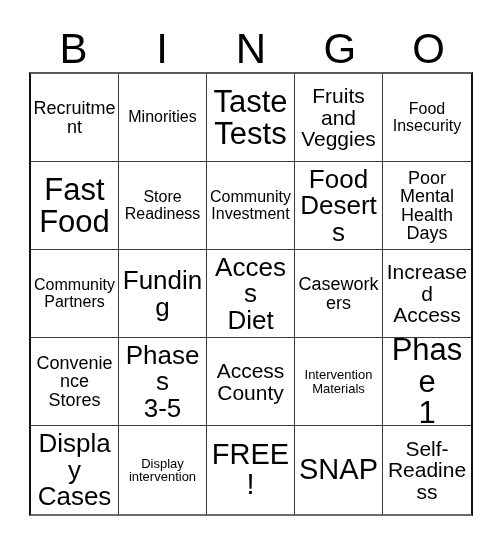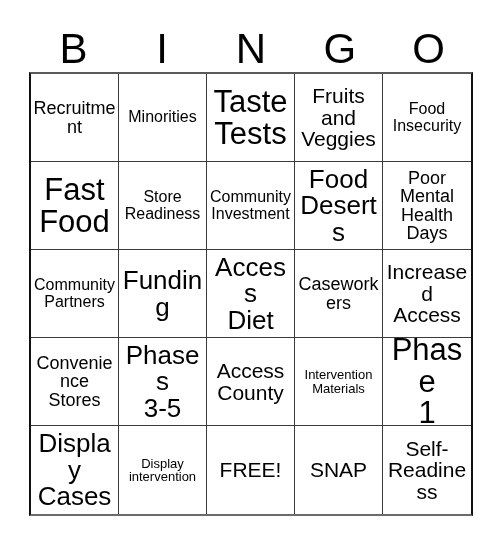--- a/index.html
+++ b/index.html
@@ -83,21 +83,21 @@
     width: 100%;
     line-height: 1.02;
     font-weight: 400;
     color: #000000;
     word-wrap: break-word;
     white-space: pre-line;
   }
 
   
   .fs-xxl  { font-size: 31px; }
-  .fs-xl   { font-size: 21px; }
+  .fs-xl   { font-size: 29px; }
   .fs-lg   { font-size: 26px; }
   .fs-md   { font-size: 21px; }
   .fs-sm   { font-size: 16px; }
   .fs-xs   { font-size: 18px; }
   .fs-xxs  { font-size: 13px; }
 </style>
 </head>
 <body>
 
 <div id="card">

